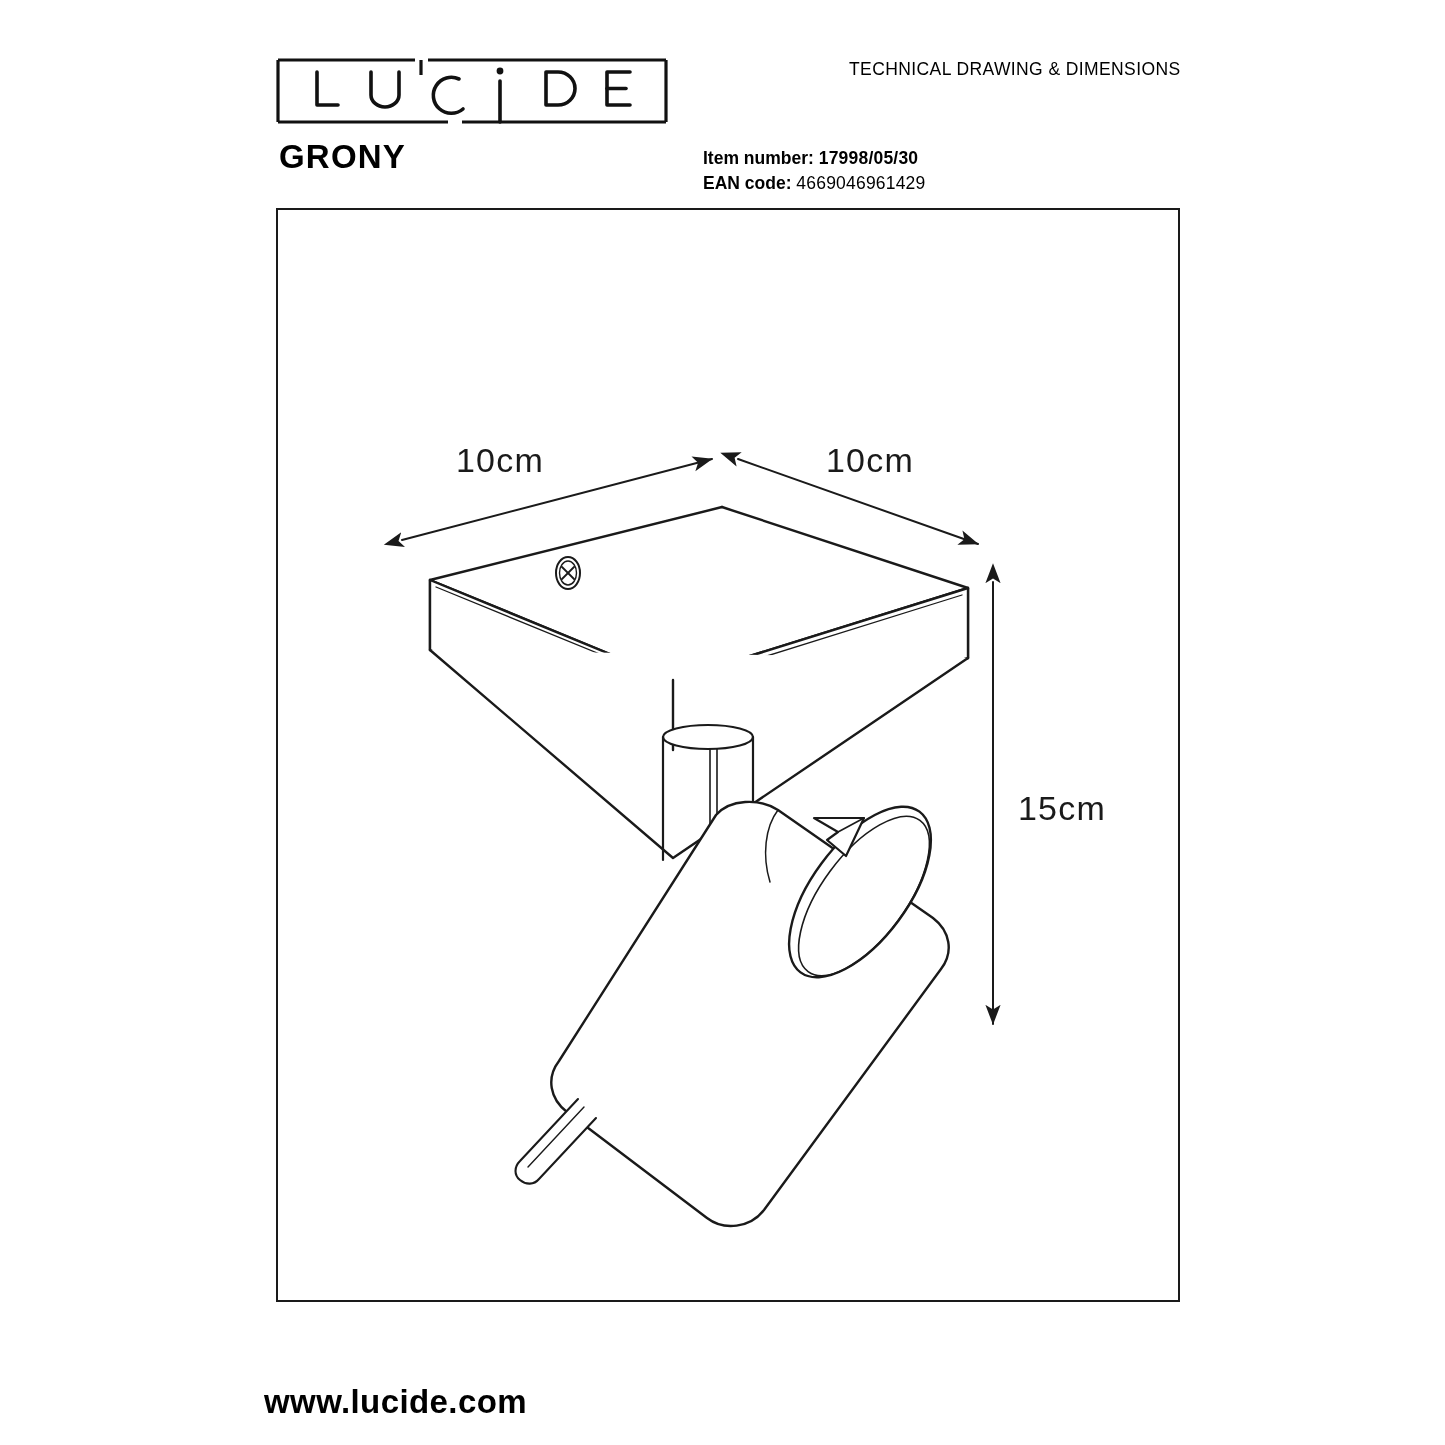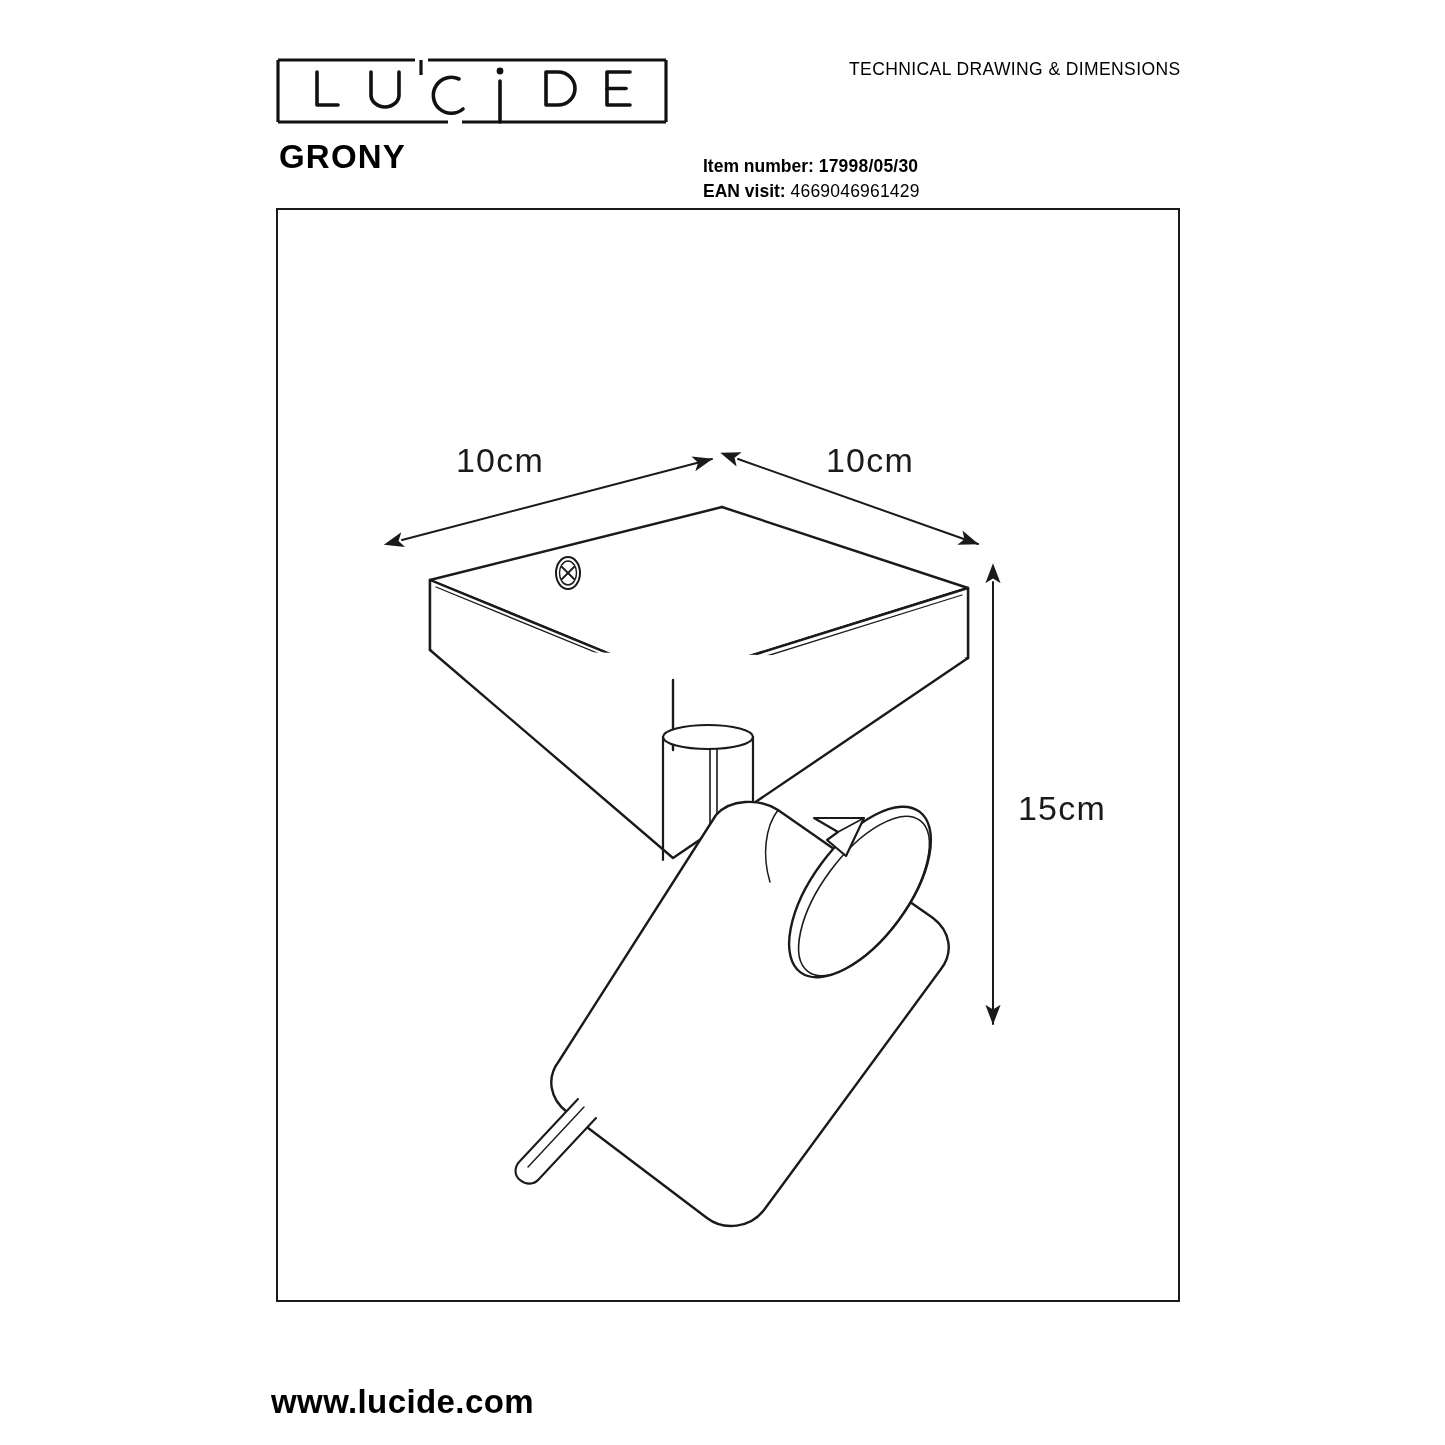--- a/index.html
+++ b/index.html
@@ -54,21 +54,20 @@
     white-space: nowrap;
   }
 
   .meta-block {
     position: absolute;
     left: 703px;
     top: 146px;
     font-size: 17.5px;
     line-height: 25px;
     white-space: nowrap;
-    margin-top: 8px;
   }
   .meta-line { white-space: nowrap; }
   .meta-label { font-weight: bold; }
   .meta-value-bold { font-weight: bold; letter-spacing: 0.2px; }
   .meta-value { font-weight: 400; letter-spacing: 0.2px; }
 
   
   .drawing-frame {
     position: absolute;
     left: 276px;
@@ -91,21 +90,21 @@
     position: absolute;
     left: 281px;
     top: 1347px;
     font-size: 23px;
     font-weight: bold;
     letter-spacing: 0.1px;
     white-space: nowrap;
   }
   .footer-line2 {
     position: absolute;
-    left: 271px;
+    left: 264px;
     top: 1383px;
     font-size: 33px;
     font-weight: bold;
     letter-spacing: 0.4px;
     white-space: nowrap;
   }
 </style>
 </head>
 <body>
 
@@ -152,21 +151,21 @@
   <div class="header-tagline">TECHNICAL DRAWING &amp; DIMENSIONS</div>
 
   <div class="product-title">GRONY</div>
 
   <div class="meta-block">
     <div class="meta-line">
       <span class="meta-label">Item number:</span>
       <span class="meta-value-bold">17998/05/30</span>
     </div>
     <div class="meta-line">
-      <span class="meta-label">EAN visit</span><span class="meta-label">:</span>
+      <span class="meta-label">EAN code</span><span class="meta-label">:</span>
       <span class="meta-value">4669046961429</span>
     </div>
   </div>
 
   <div class="drawing-frame">
     <svg class="drawing-svg" width="900" height="1090" viewBox="0 0 900 1090" xmlns="http://www.w3.org/2000/svg">
 
       <defs>
         <marker id="arrowEnd" markerWidth="11" markerHeight="11" refX="9.6" refY="4" orient="auto" markerUnits="strokeWidth">
           <path d="M0,0.2 L10,4 L0,7.8 L2.4,4 Z" fill="#1a1a1a"></path>

